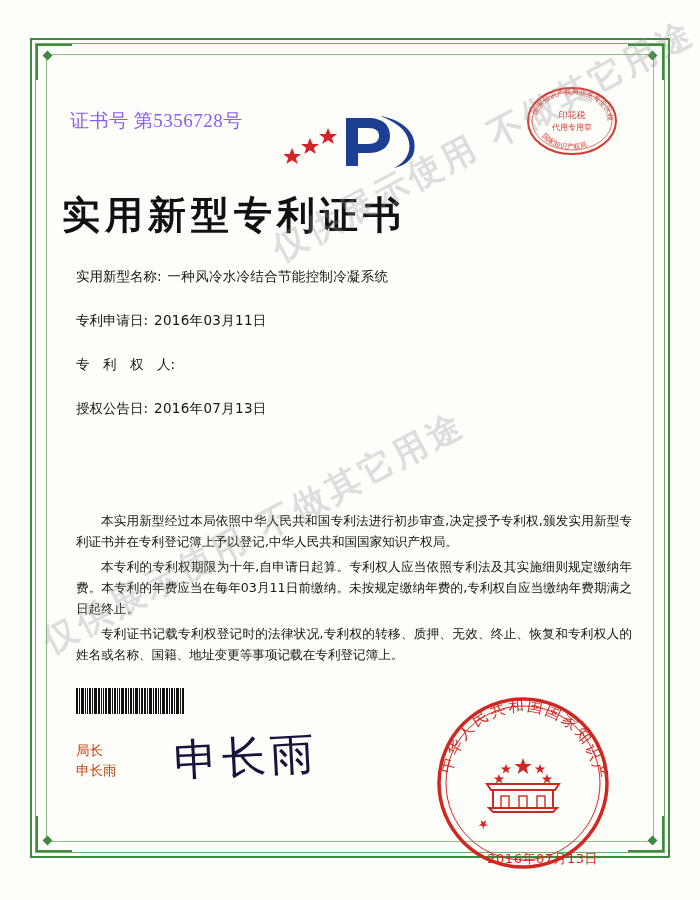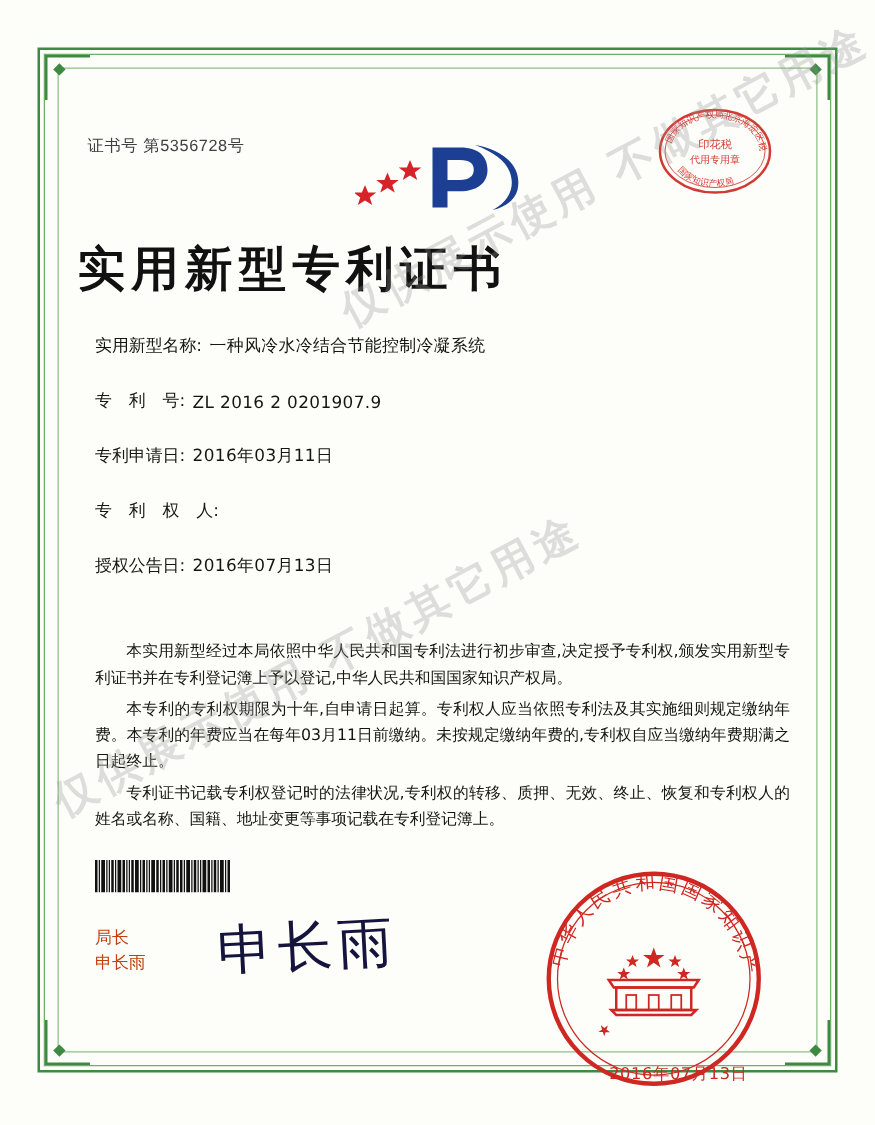--- a/index.html
+++ b/index.html
@@ -74,24 +74,24 @@
     left: 62px;
     top: 80px;
     width: 576px;
     height: 760px;
   }
 
   .cert-number {
     position: absolute;
     left: 8px;
     top: 28px;
-    font-size: 13px;
-    color: #404040;
+    font-size: 19px;
+    color: #8b5cf6;
     letter-spacing: 0.5px;
-    font-family: Liberation Sans, sans-serif;
+    font-family: Liberation Serif, serif;
   }
 
   
   .logo {
     position: absolute;
     left: 222px;
     top: 22px;
     width: 140px;
     height: 76px;
   }
@@ -299,24 +299,20 @@
         </text>
       </svg>
     </div>
 
     <div class="title">实用新型专利证书</div>
 
     <div class="fields">
       <div class="field-row">
         <span class="field-label">实用新型名称:</span>
         <span class="field-value">一种风冷水冷结合节能控制冷凝系统</span>
-      </div>
-      <div class="field-row">
-        <span class="field-label">专　利　号:</span>
-        <span class="field-value">ZL 2016 2 0201907.9</span>
       </div>
       <div class="field-row">
         <span class="field-label">专利申请日:</span>
         <span class="field-value">2016年03月11日</span>
       </div>
       <div class="field-row">
         <span class="field-label">专　利　权　人:</span>
       </div>
       <div class="field-row">
         <span class="field-label">授权公告日:</span>

